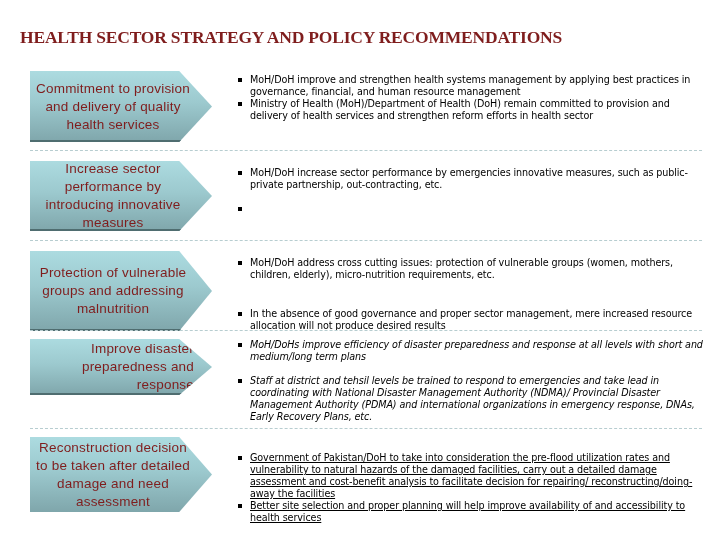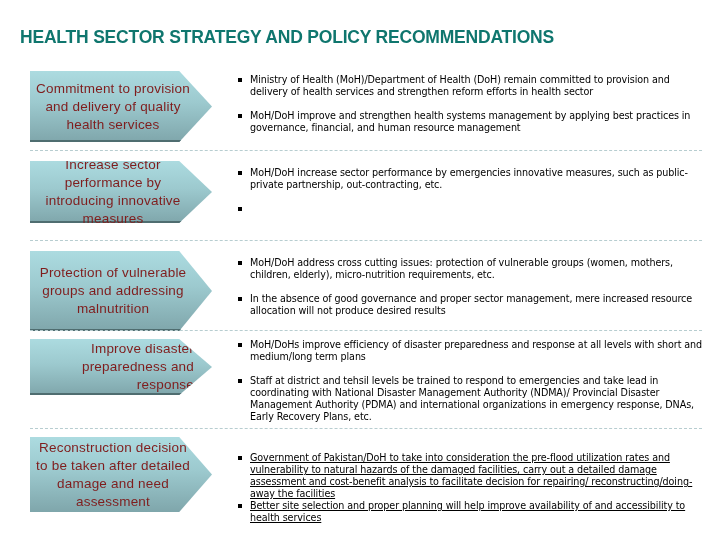--- a/index.html
+++ b/index.html
@@ -11,24 +11,24 @@
       width: 720px;
       height: 540px;
       position: relative;
       overflow: hidden;
       font-family: "Liberation Sans", sans-serif;
     }
     .title {
       position: absolute;
       left: 20px;
       top: 27px;
-      font-family: Liberation Sans, sans-serif;
+      font-family: Liberation Serif, serif;
       font-weight: bold;
       font-size: 17.5px;
-      color: #0f766e;
+      color: #7f1d1d;
       letter-spacing: -0.2px;
       white-space: nowrap;
       text-align: right;
     }
     .arrow-box {
       position: absolute;
       left: 30px;
       width: 182px;
       clip-path: polygon(0 0, 82% 0, 100% 50%, 82% 100%, 0 100%);
       display: flex;
@@ -99,32 +99,32 @@
 <body>
 
 <div class="title">HEALTH SECTOR STRATEGY AND POLICY RECOMMENDATIONS</div>
 
 <div class="arrow-box" style="top:71px;height:71px;">
   <div class="arrow-bg"></div>
   <div class="arrow-bottom"></div>
   <div class="arrow-label">Commitment to provision and delivery of quality health services</div>
 </div>
 <ul class="bullets" style="top:74px;">
+  <li class="bullet">
+    <span class="bullet-mark"></span>
+    <span>MoH/DoH improve and strengthen health systems management by applying best practices in governance, financial, and human resource management</span>
+  </li>
   <li class="bullet" style="margin-bottom:12px;">
     <span class="bullet-mark"></span>
     <span>Ministry of Health (MoH)/Department of Health (DoH) remain committed to provision and delivery of health services and strengthen reform efforts in health sector</span>
   </li>
-  <li class="bullet">
-    <span class="bullet-mark"></span>
-    <span>MoH/DoH improve and strengthen health systems management by applying best practices in governance, financial, and human resource management</span>
-  </li>
 </ul>
 <div class="divider" style="top:150px;"></div>
 
-<div class="arrow-box" style="top:161px;height:62px;">
+<div class="arrow-box" style="top:161px;height:70px;">
   <div class="arrow-bg"></div>
   <div class="arrow-bottom"></div>
   <div class="arrow-label">Increase sector performance by introducing innovative measures</div>
 </div>
 <ul class="bullets" style="top:167px;">
   <li class="bullet" style="margin-bottom:12px;">
     <span class="bullet-mark"></span>
     <span>MoH/DoH increase sector performance by emergencies innovative measures, such as public-private partnership, out-contracting, etc.</span>
   </li>
   <li class="bullet">
@@ -132,37 +132,37 @@
   </li>
 </ul>
 <div class="divider" style="top:240px;"></div>
 
 <div class="arrow-box" style="top:251px;height:80px;">
   <div class="arrow-bg"></div>
   <div class="arrow-bottom"></div>
   <div class="arrow-label">Protection of vulnerable groups and addressing malnutrition</div>
 </div>
 <ul class="bullets" style="top:257px;">
-  <li class="bullet" style="margin-bottom:12px;">
+  <li class="bullet" style="margin-bottom:27px;">
     <span class="bullet-mark"></span>
     <span>MoH/DoH address cross cutting issues: protection of vulnerable groups (women, mothers, children, elderly), micro-nutrition requirements, etc.</span>
   </li>
   <li class="bullet">
     <span class="bullet-mark"></span>
     <span>In the absence of good governance and proper sector management, mere increased resource allocation will not produce desired results</span>
   </li>
 </ul>
 <div class="divider" style="top:330px;"></div>
 
 <div class="arrow-box" style="top:339px;height:56px;text-align:right;">
   <div class="arrow-bg"></div>
   <div class="arrow-bottom"></div>
   <div class="arrow-label">Improve disaster preparedness and response</div>
 </div>
-<ul class="bullets" style="top:339px;">
+<ul class="bullets" style="top:339px;font-style:italic;">
   <li class="bullet" style="margin-bottom:12px;">
     <span class="bullet-mark"></span>
     <span>MoH/DoHs improve efficiency of disaster preparedness  and response at all levels with short and medium/long term plans</span>
   </li>
   <li class="bullet">
     <span class="bullet-mark"></span>
     <span>Staff at district and tehsil levels be trained to respond to emergencies and take lead in coordinating with National Disaster Management Authority (NDMA)/ Provincial Disaster Management Authority (PDMA) and international organizations in emergency response, DNAs, Early Recovery Plans, etc.</span>
   </li>
 </ul>
 <div class="divider" style="top:428px;"></div>

